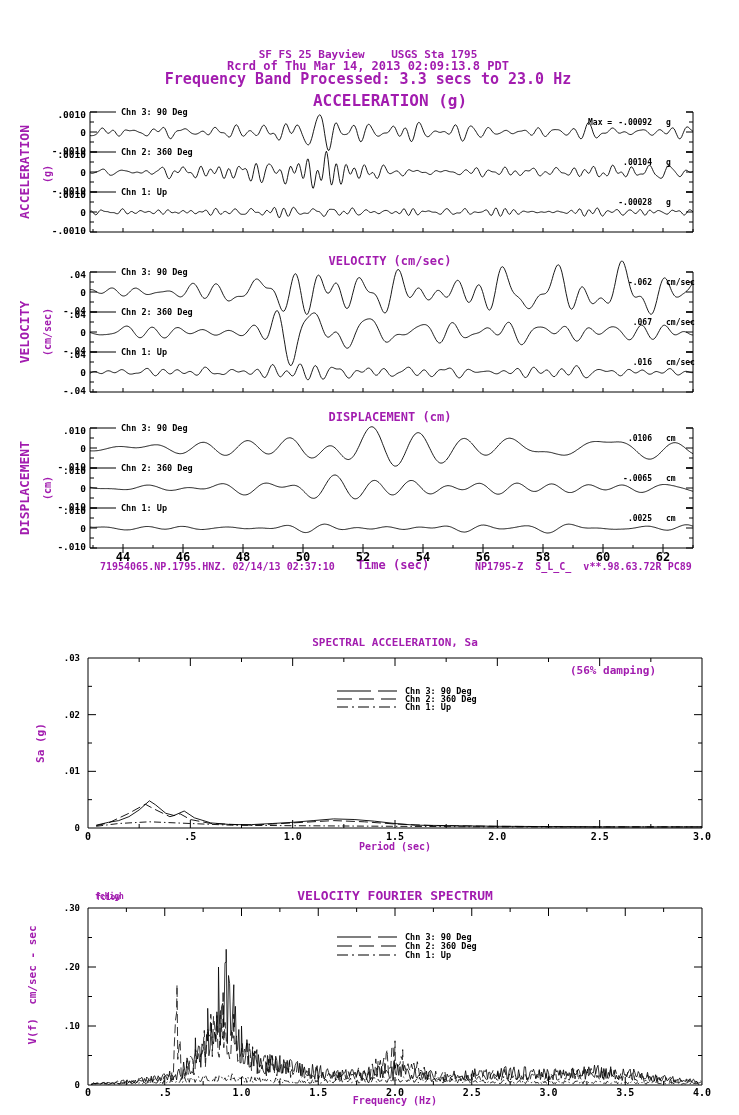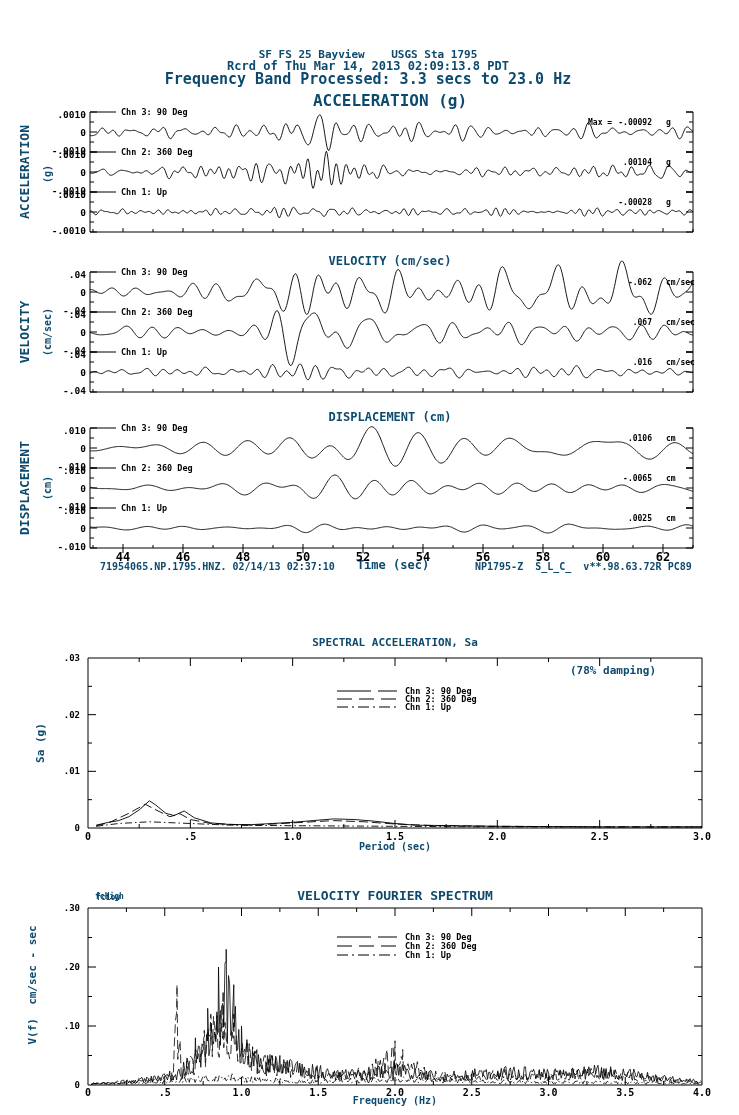--- a/index.html
+++ b/index.html
@@ -1,18 +1,18 @@
 <!DOCTYPE html>
 <html><head>
 <meta charset="utf-8">
 <style>
   *{margin:0;padding:0;box-sizing:border-box}
   html,body{background:#fff}
   .page{position:relative;width:739px;height:1115px;background:#fff;overflow:hidden;
-        font-family:"DejaVu Sans Mono",monospace;color:#0c4a6e;font-weight:bold}
+        font-family:"DejaVu Sans Mono",monospace;color:#a21caf;font-weight:bold}
   .abs{position:absolute;white-space:pre;line-height:1.05}
   .ctr{transform:translateX(-50%)}
   .vlabel{position:absolute;white-space:pre;transform:translate(-50%,-50%) rotate(-90deg)}
   #plot-canvas{position:absolute;left:0;top:0}
   svg text{font-family:"DejaVu Sans Mono",monospace;font-weight:bold;white-space:pre;fill:#000}
 </style>
 </head>
 <body>
 
 <div class="page">
@@ -30,21 +30,21 @@
   <div class="vlabel" style="left:24px;top:332px;font-size:13px">VELOCITY</div>
   <div class="vlabel" style="left:47px;top:332px;font-size:10px">(cm/sec)</div>
   <div class="vlabel" style="left:24px;top:488px;font-size:13px">DISPLACEMENT</div>
   <div class="vlabel" style="left:47px;top:488px;font-size:10px">(cm)</div>
 
   <div class="abs ctr" style="left:393px;top:559px;font-size:12px">Time (sec)</div>
   <div class="abs" style="left:100px;top:562px;font-size:10px">71954065.NP.1795.HNZ. 02/14/13 02:37:10</div>
   <div class="abs" style="left:475px;top:562px;font-size:10px">NP1795-Z  S_L_C_  v**.98.63.72R PC89</div>
 
   <div class="abs ctr" style="left:395px;top:637px;font-size:11px">SPECTRAL ACCELERATION, Sa</div>
-  <div class="abs" style="left:570px;top:665px;font-size:11px">(78% damping)</div>
+  <div class="abs" style="left:570px;top:665px;font-size:11px">(56% damping)</div>
   <div class="vlabel" style="left:40px;top:743px;font-size:11px">Sa (g)</div>
   <div class="abs ctr" style="left:395px;top:842px;font-size:10px">Period (sec)</div>
 
   <div class="abs ctr" style="left:395px;top:889px;font-size:13px">VELOCITY FOURIER SPECTRUM</div>
   <div class="abs" style="left:95px;top:893px;font-size:8px">fcHigh</div>
   <div class="abs" style="left:96px;top:894px;font-size:8px">fcLow</div>
   <div class="vlabel" style="left:32px;top:985px;font-size:11px">V(f)  cm/sec - sec</div>
   <div class="abs ctr" style="left:395px;top:1096px;font-size:10px">Frequency (Hz)</div>
 
   <svg id="plot-canvas" width="739" height="1115" viewBox="0 0 739 1115">

